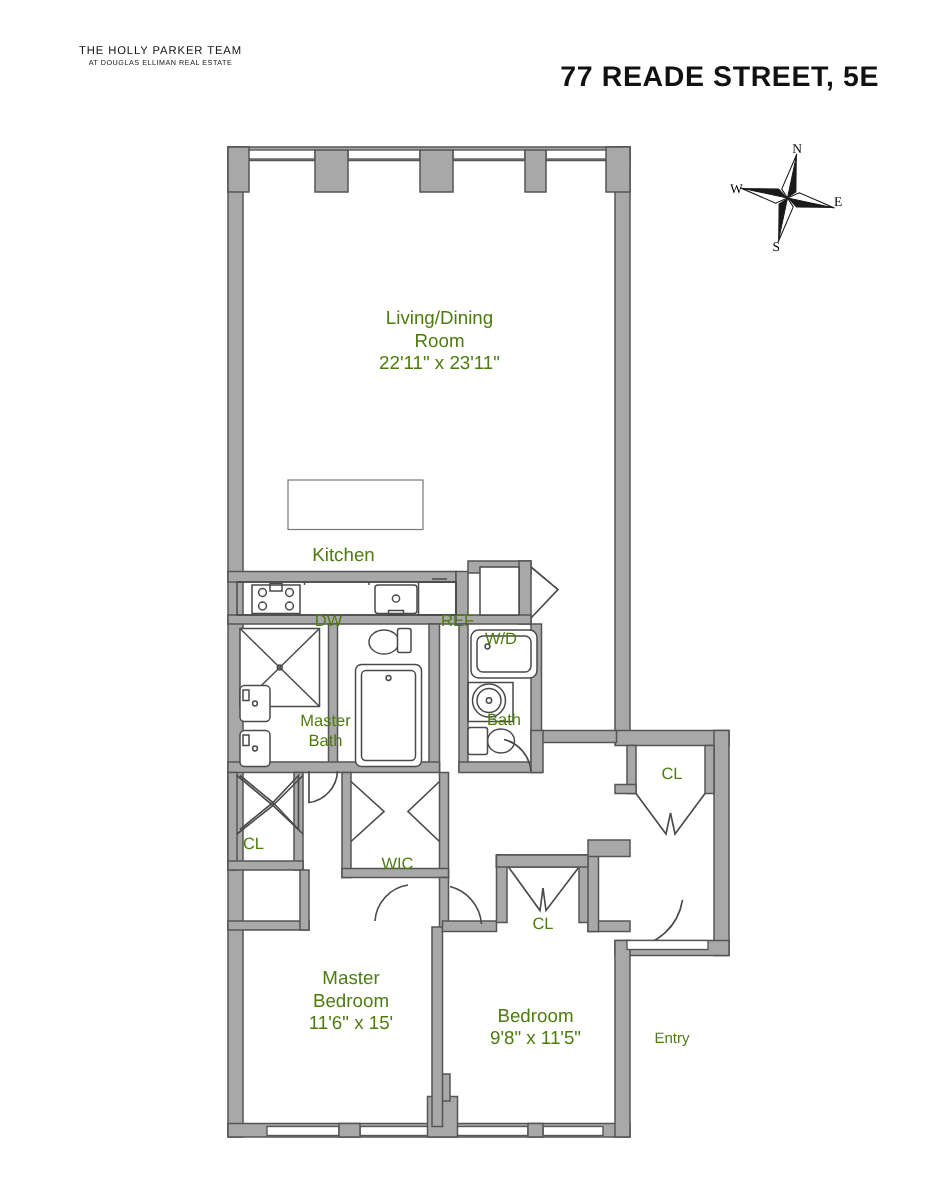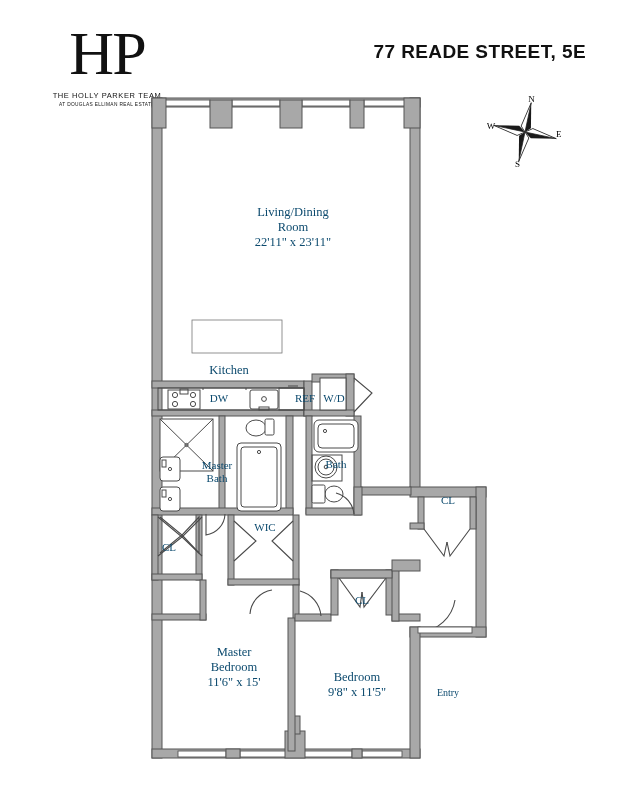--- a/index.html
+++ b/index.html
@@ -71,34 +71,32 @@
     top: 0;
     width: 618px;
     height: 800px;
   }
 
   .room-label {
     position: absolute;
     text-align: center;
     font-size: 12.5px;
     line-height: 15px;
-    color: #0c4a6e;
+    color: #4d7c0f;
     white-space: nowrap;
     pointer-events: none;
-    font-family: Liberation Serif, serif;
-  }
-  .room-label.small { font-size: 11px; line-height: 13px; }
+  }
+  .room-label.small { font-size: 11px; line-height: 13px; margin-top: 16px; }
   .room-label.tiny  { font-size: 10px; line-height: 12px; margin-top: 48px; }
   .room-label .dims { display:block; }
 </style>
 </head>
 <body>
 
 <div id="brand-logo">
-  <div class="hp-mark">HP</div>
   <div class="brand-line1">THE HOLLY PARKER TEAM</div>
   <div class="brand-line2">AT DOUGLAS ELLIMAN REAL ESTATE</div>
 </div>
 
 <div id="listing-title">77 READE STREET, 5E</div>
 
 <svg id="compass" viewBox="0 0 76 72">
   <g transform="rotate(12 38 36)">
     <polygon points="38,6 43,31 38,36 33,31" fill="#1a1a1a"></polygon>
     <polygon points="38,66 43,41 38,36 33,41" fill="#1a1a1a"></polygon>
@@ -325,21 +323,21 @@
 
 <div class="room-label" style="left:181px; top:363px; width:96px;">Kitchen</div>
 
 <div class="room-label small" style="left:177px; top:459px; width:80px;">
   <span>Master</span><br>
   <span>Bath</span>
 </div>
 
 <div class="room-label small" style="left:305px; top:458px; width:62px;">Bath</div>
 
-<div class="room-label small" style="left:237px; top:521px; width:56px;">WIC</div>
+<div class="room-label small" style="left:237px; top:554px; width:56px;">WIC</div>
 
 <div class="room-label small" style="left:144px; top:541px; width:50px;">CL</div>
 
 <div class="room-label small" style="left:340px; top:594px; width:44px;">CL</div>
 
 <div class="room-label small" style="left:426px; top:494px; width:44px;">CL</div>
 
 <div class="room-label" style="left:178px; top:645px; width:112px;">
   <span>Master</span><br>
   <span>Bedroom</span>
@@ -348,13 +346,13 @@
 
 <div class="room-label" style="left:302px; top:670px; width:110px;">
   <span>Bedroom</span>
   <span class="dims">9'8" x 11'5"</span>
 </div>
 
 <div class="room-label tiny" style="left:424px; top:639px; width:48px;">Entry</div>
 
 <div class="room-label small" style="left:203px; top:392px; width:32px;">DW</div>
 <div class="room-label small" style="left:281px; top:392px; width:48px;">REF</div>
-<div class="room-label small" style="left:320px; top:392px; width:28px;">W/D</div>
+<div class="room-label small" style="left:320px; top:404px; width:28px;">W/D</div>
 
 </body></html>

